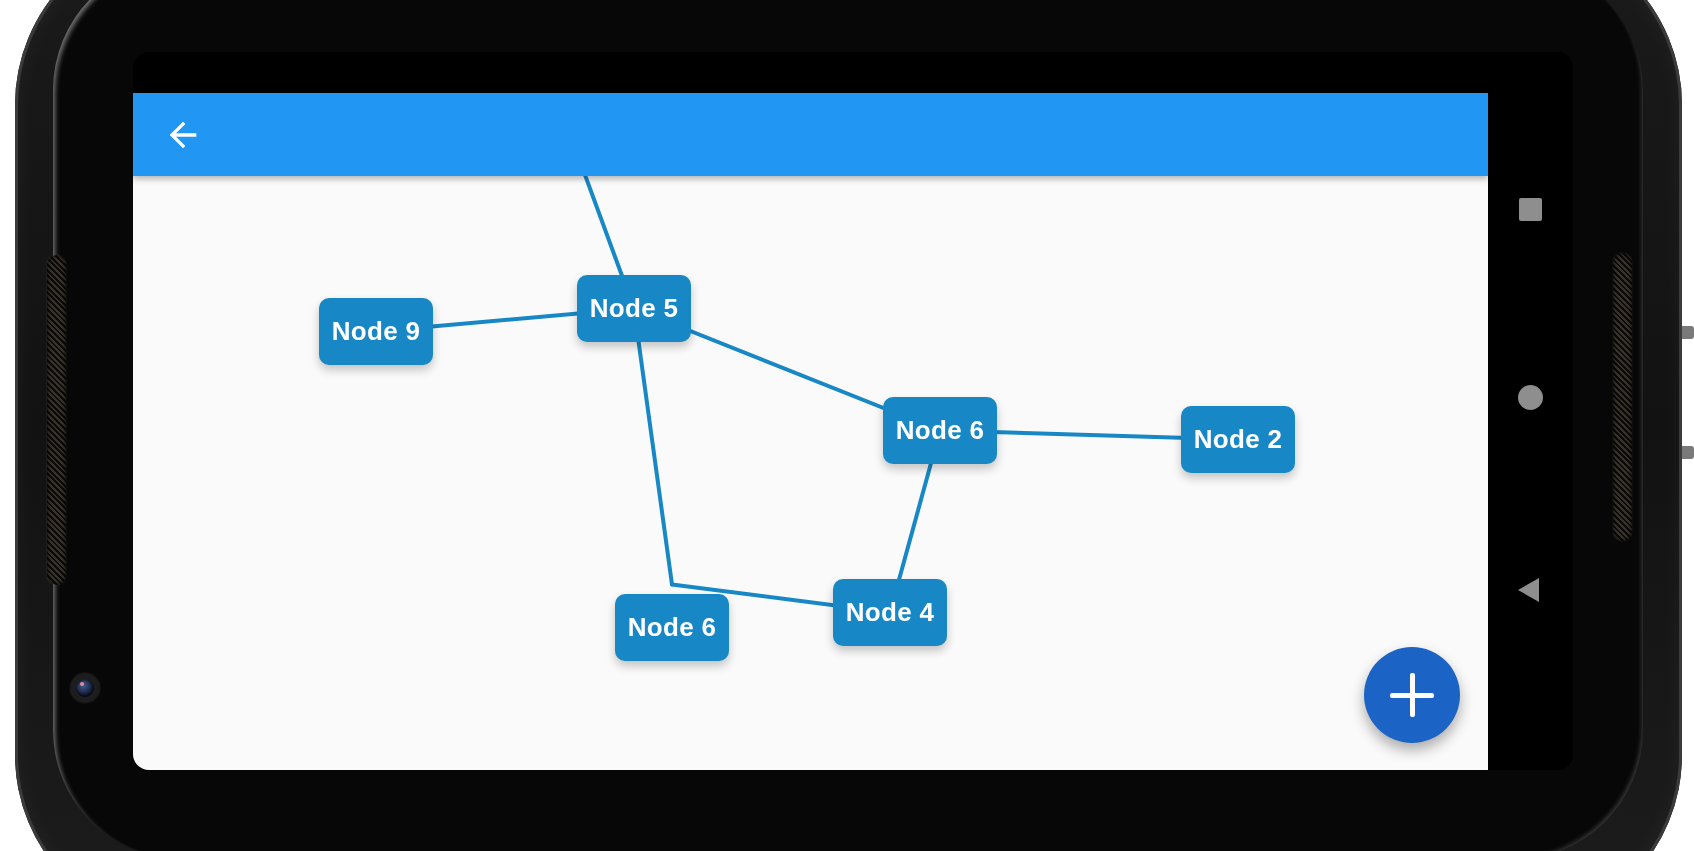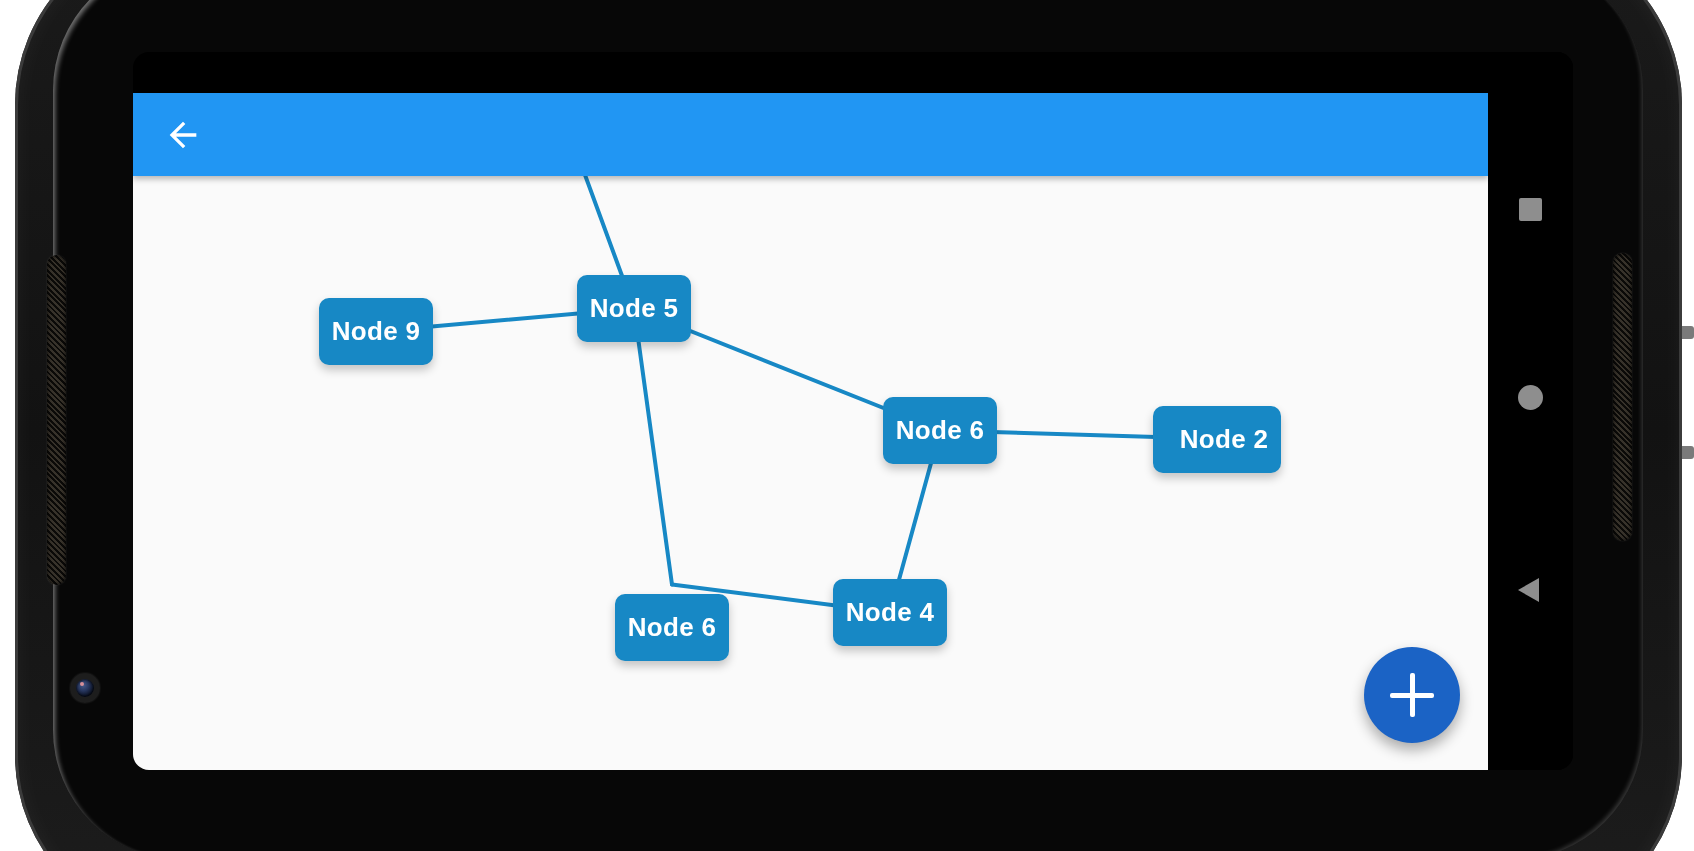--- a/index.html
+++ b/index.html
@@ -97,21 +97,21 @@
             <line x1="501" y1="132.5" x2="539" y2="408.5" stroke="#1788C5" stroke-width="4" stroke-linecap="round"></line>
             <line x1="807" y1="254.5" x2="1105" y2="263.5" stroke="#1788C5" stroke-width="4" stroke-linecap="round"></line>
             <line x1="807" y1="254.5" x2="757" y2="436.5" stroke="#1788C5" stroke-width="4" stroke-linecap="round"></line>
             <line x1="539" y1="408.5" x2="757" y2="436.5" stroke="#1788C5" stroke-width="4" stroke-linecap="round"></line>
             <line x1="501" y1="132.5" x2="448" y2="-12" stroke="#1788C5" stroke-width="4" stroke-linecap="round"></line>
           </svg>
         <div>
             <div class="graph-node" style="left: 750px; top: 221px;">
               <span>Node 6</span>
             </div>
-            <div class="graph-node" style="left: 1020px; top: 230px; padding-left: 14px;">
+            <div class="graph-node" style="left: 1048px; top: 230px;">
               <span>Node 2</span>
             </div>
             <div class="graph-node" style="left: 444px; top: 99px;">
               <span>Node 5</span>
             </div>
             <div class="graph-node" style="left: 700px; top: 403px;">
               <span>Node 4</span>
             </div>
             <div class="graph-node" style="left: 186px; top: 122px;">
               <span>Node 9</span>

